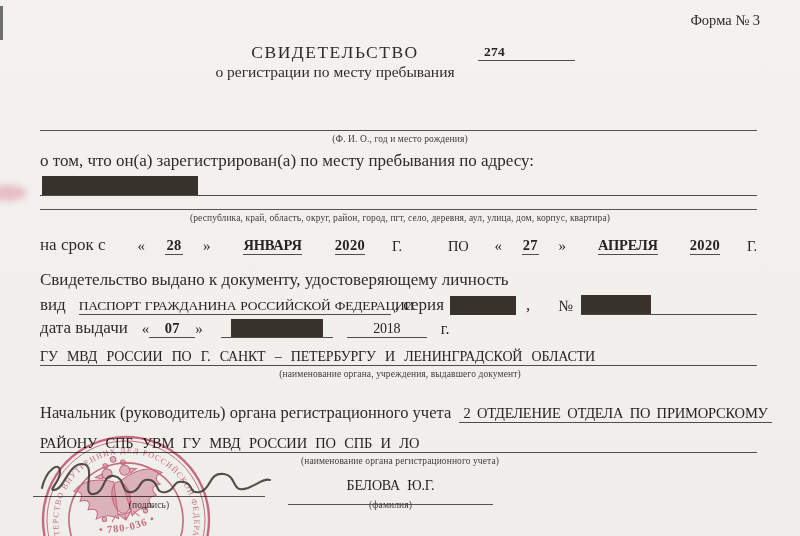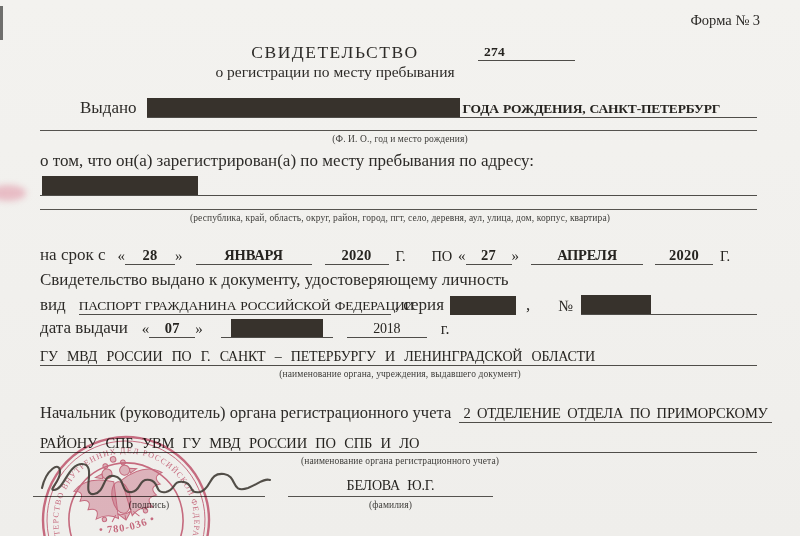--- a/index.html
+++ b/index.html
@@ -37,39 +37,32 @@
               background:rgba(224,138,158,.5);filter:blur(3px);"></div>
 
   <div class="abs lbl" style="top:12px;right:40px;font-size:14.5px;text-align:center;">Форма № 3</div>
 
   <div class="abs center" style="top:42px;left:0;width:670px;font-size:17.5px;letter-spacing:1.5px;">СВИДЕТЕЛЬСТВО</div>
   <div class="abs" style="top:42px;left:478px;width:97px;border-bottom:1.2px solid #4f4d49;">
     <span class="num" style="padding-left:6px;font-size:13.5px;">274</span>
   </div>
   <div class="abs center" style="top:63px;left:0;width:670px;font-size:15.5px;">о регистрации по месту пребывания</div>
 
-  <div class="abs row" style="top:95px;left:80px;right:43px;height:23px;">
-    <span class="lbl" style="margin-right:10px;font-size:17px;">Выдано</span>
-    <span class="fillflex u">
-      <span class="redact" style="width:313px;"></span>
-      <span class="typed typedb" style="margin-left:3px;font-size:13.5px;word-spacing:1px;">ГОДА РОЖДЕНИЯ, САНКТ-ПЕТЕРБУРГ</span>
-    </span>
-  </div>
   <div class="abs hline" style="top:130px;left:40px;right:43px;"></div>
   <div class="abs cap center" style="top:134px;left:0;width:800px;">(Ф. И. О., год и место рождения)</div>
 
   <div class="abs lbl" style="top:151px;left:40px;font-size:17px;">о том, что он(а) зарегистрирован(а) по месту пребывания по адресу:</div>
 
   <div class="abs row" style="top:172px;left:40px;right:43px;height:23px;border-bottom:1.2px solid #4f4d49;">
     <span class="redact" style="width:156px;margin-left:2px;"></span>
   </div>
   <div class="abs hline" style="top:209px;left:40px;right:43px;"></div>
   <div class="abs cap center" style="top:213px;left:0;width:800px;">(республика, край, область, округ, район, город, пгт, село, деревня, аул, улица, дом, корпус, квартира)</div>
 
-  <div class="abs row" style="top:240px;left:40px;right:43px;height:25px;">
+  <div class="abs row" style="top:230px;left:40px;right:43px;height:25px;gap:20px;">
     <span class="lbl" style="margin-right:12px;font-size:17px;">на срок с</span>
     <span class="q">«</span>
     <span class="uc num" style="width:50px;">28</span>
     <span class="q">»</span>
     <span class="uc typed typedb" style="width:116px;margin-left:13px;font-size:14.5px;">ЯНВАРЯ</span>
     <span class="uc num" style="width:64px;margin-left:13px;">2020</span>
     <span class="typed" style="margin-left:7px;font-size:14.5px;">Г.</span>
     <span class="typed" style="margin-left:26px;font-size:14.5px;">ПО</span>
     <span class="q" style="margin-left:6px;">«</span>
     <span class="uc num" style="width:46px;">27</span>
@@ -116,21 +109,21 @@
   </div>
   <div class="abs row" style="top:428px;left:40px;right:43px;height:24px;border-bottom:1.2px solid #4f4d49;">
     <span class="typed" style="font-size:14.5px;word-spacing:5px;">РАЙОНУ СПБ УВМ ГУ МВД РОССИИ ПО СПБ И ЛО</span>
   </div>
   <div class="abs cap center" style="top:456px;left:0;width:800px;">(наименование органа регистрационного учета)</div>
 
   <div class="abs hline" style="top:496px;left:33px;width:232px;z-index:2;"></div>
   <div class="abs cap center cap-z" style="top:500px;left:33px;width:232px;">(подпись)</div>
 
   <div class="abs center typed" style="top:478px;left:288px;width:205px;border-bottom:1.2px solid #55534f;
-              padding-bottom:2px;font-size:14px;word-spacing:4px;">БЕЛОВА Ю.Г.</div>
+              padding-bottom:10px;font-size:14px;word-spacing:4px;">БЕЛОВА Ю.Г.</div>
   <div class="abs cap center" style="top:500px;left:288px;width:205px;">(фамилия)</div>
 
   <svg class="abs stamp-svg" style="left:26px;top:420px;" width="200" height="200" viewBox="0 0 200 200">
     <g transform="rotate(-12 100 100)" opacity="0.82" fill="none" stroke="#c9536f">
       <circle cx="100" cy="100" r="83" stroke-width="2.4"></circle>
       <circle cx="100" cy="100" r="79" stroke-width="0.9"></circle>
       <circle cx="100" cy="100" r="57" stroke-width="1.6"></circle>
       <path id="ringPath" d="M 41,135 A 68,68 0 1 1 159,135" stroke="none"></path>
       <text fill="#c9536f" stroke="none" font-size="8" letter-spacing="1.1" font-family="Liberation Serif, serif">
         <textPath href="#ringPath">МИНИСТЕРСТВО ВНУТРЕННИХ ДЕЛ РОССИЙСКОЙ ФЕДЕРАЦИИ</textPath>

